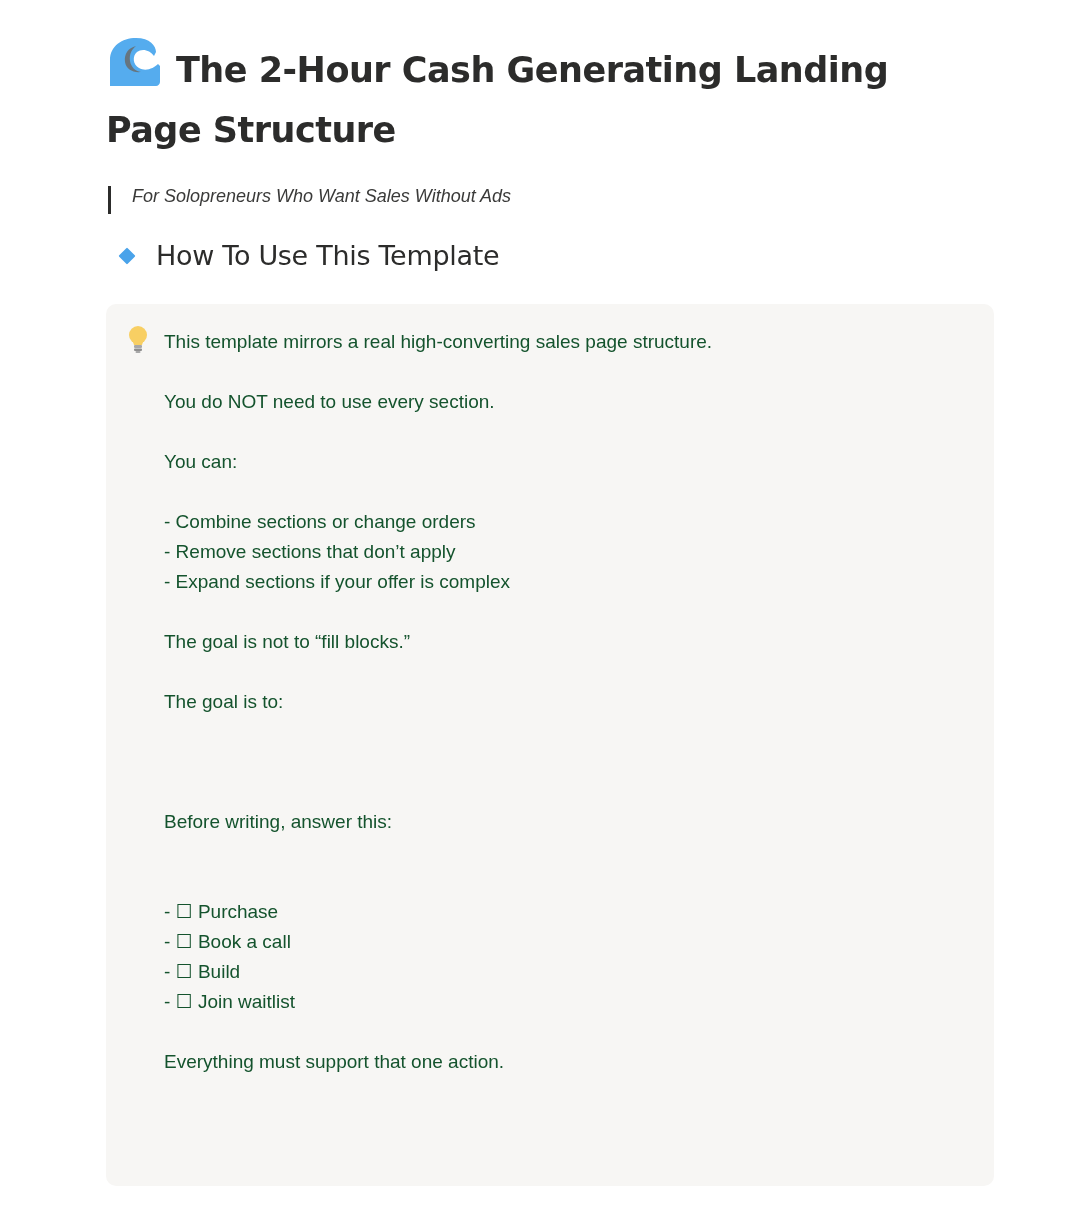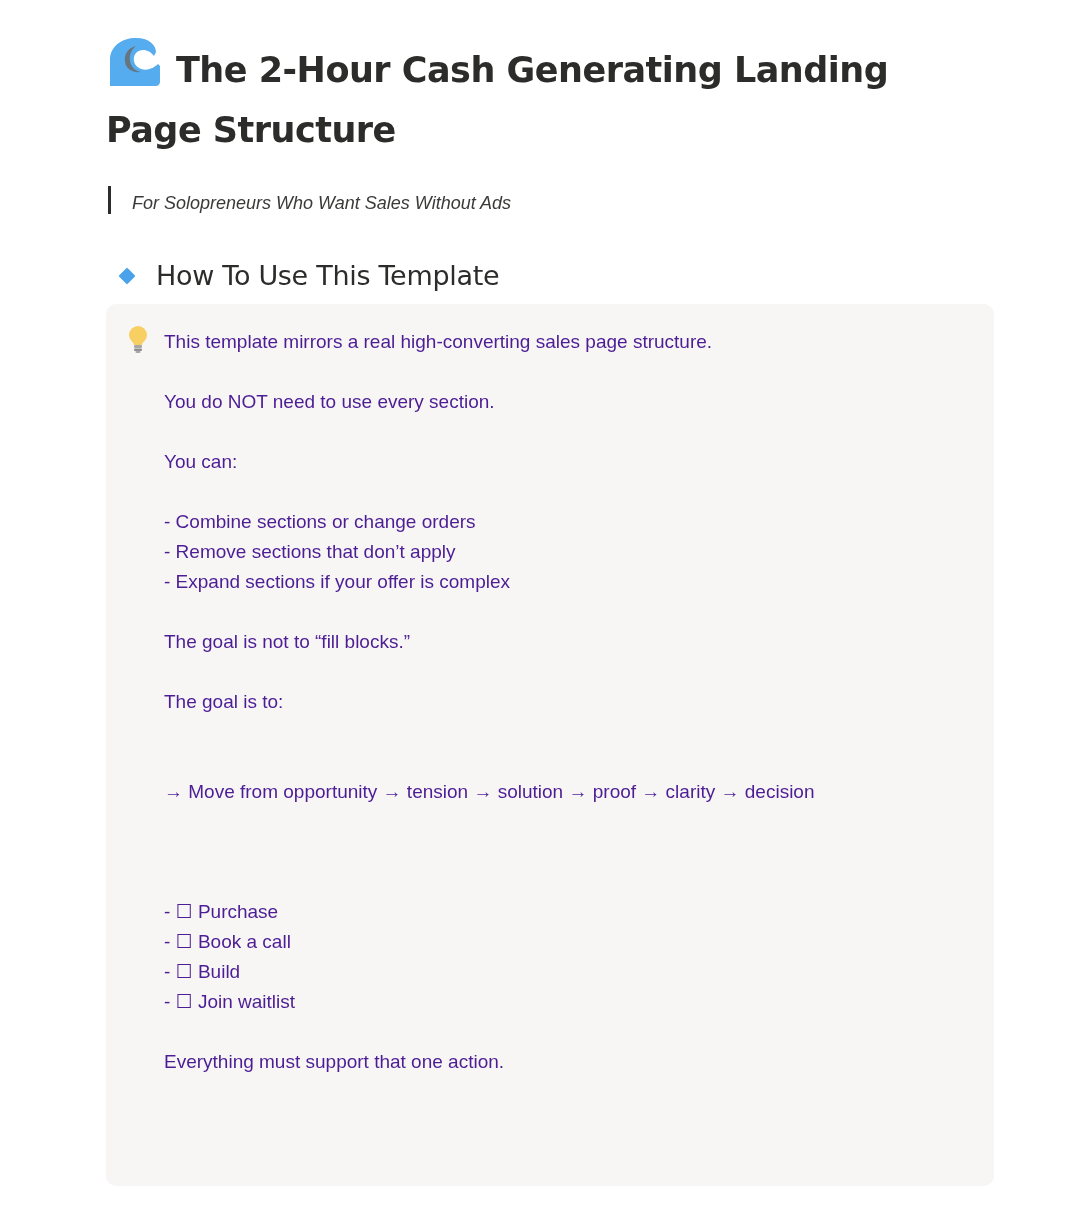--- a/index.html
+++ b/index.html
@@ -42,28 +42,28 @@
       margin-right: 16px;
     }
     .quote {
       position: absolute;
       top: 186px;
       left: 2px;
       height: 28px;
       border-left: 3px solid #2c2c2b;
       padding-left: 21px;
       display: flex;
-      align-items: flex-end;
+      align-items: flex-start;
       font-style: italic;
       font-size: 18px;
       color: #3a3a39;
     }
     .h2 {
       position: absolute;
-      top: 260px;
+      top: 240px;
       left: 0;
       display: flex;
       align-items: center;
       font-family: "DejaVu Sans", sans-serif;
       font-size: 27px;
       font-weight: normal;
       color: #2c2c2b;
       letter-spacing: -0.3px;
     }
     .diamond-icon {
@@ -91,21 +91,21 @@
       width: 24px;
       height: 28px;
     }
     .callout-body {
       position: absolute;
       left: 58px;
       top: 23px;
       right: 20px;
       font-size: 19px;
       line-height: 30px;
-      color: #4c1d95;
+      color: #14532d;
     }
     .line {
       height: 30px;
       white-space: nowrap;
     }
     .gap {
       height: 30px;
     }
   </style>
 </head>
@@ -147,22 +147,22 @@
       <div class="gap"></div>
       <div class="line">- Combine sections or change orders</div>
       <div class="line">- Remove sections that don’t apply</div>
       <div class="line">- Expand sections if your offer is complex</div>
       <div class="gap"></div>
       <div class="line">The goal is not to “fill blocks.”</div>
       <div class="gap"></div>
       <div class="line">The goal is to:</div>
       <div class="gap"></div>
       <div class="gap"></div>
-      <div class="line">→ Move from opportunity → tension → solution → proof → clarity → decision</div>
       <div class="gap"></div>
+      <div class="line">Before writing, answer this:</div>
       <div class="gap"></div>
       <div class="gap"></div>
       <div class="line">- ☐ Purchase</div>
       <div class="line">- ☐ Book a call</div>
       <div class="line">- ☐ Build</div>
       <div class="line">- ☐ Join waitlist</div>
       <div class="gap"></div>
       <div class="line">Everything must support that one action.</div>
     </div>
   </div>

